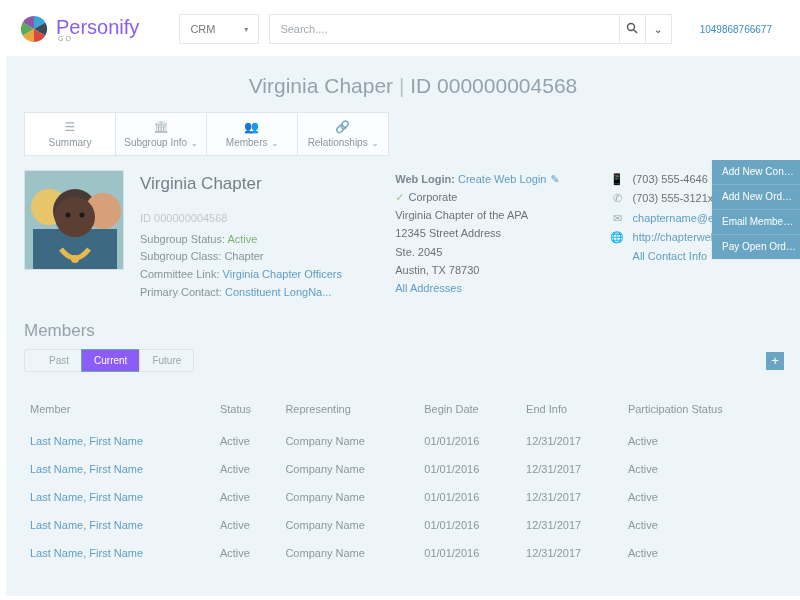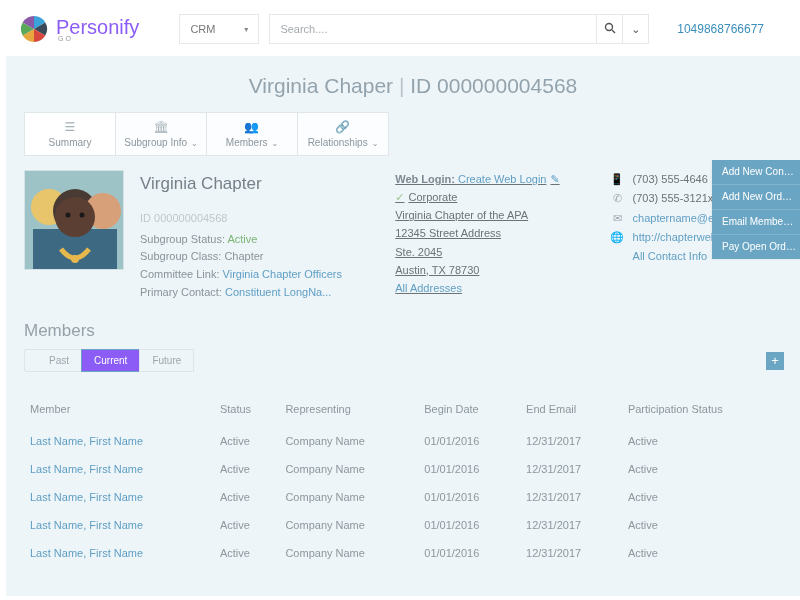--- a/index.html
+++ b/index.html
@@ -12,21 +12,21 @@
   .logo-mark svg { display: block; }
   .logo-text { font-size: 20px; font-weight: 400; color: #8b5cf6; line-height: 1; }
   .logo-sub { font-size: 7px; color: #999; letter-spacing: 2px; margin-top: -2px; padding-left: 2px; }
 
   .crm-select { margin-left: 30px; border: 1px solid #e5e8ea; height: 30px; width: 80px; display: flex; align-items: center; justify-content: space-between; padding: 0 10px; font-size: 11px; color: #777; cursor: pointer; gap: 16px; }
   .crm-select .tri { font-size: 8px; color: #888; }
   .search-wrap { flex: 1; display: flex; height: 30px; border: 1px solid #e5e8ea; }
   .search-input { flex: 1; border: none; padding: 0 10px; font-size: 11px; color: #666; outline: none; }
   .search-input::placeholder { color: #a3a9ae; }
   .search-btn, .search-drop { width: 26px; display: flex; align-items: center; justify-content: center; border-left: 1px solid #e5e8ea; cursor: pointer; color: #555; font-size: 11px;}
-  .acct-id { color: #3a8dbb; font-size: 12px; margin-left: 18px; margin-right: 16px; white-space: nowrap; }
+  .acct-id { color: #3a8dbb; font-size: 10px; margin-left: 18px; margin-right: 8px; white-space: nowrap; }
 
   
   .stage { position: relative; margin: 0 0 0 6px; padding: 10px 0 0 18px; height: 540px; }
   .wash { position: absolute; inset: 0; background: #cfe2ec; opacity: 0.36; pointer-events: none; }
   .content { position: relative; z-index: 0; }
 
   .record-title { font-size: 21px; color: #93a3ad; padding: 8px 0 14px 2px; text-align: center; }
   .record-title .sep { color: #b7c2c9; font-weight: 300; }
 
   .tabs { display: flex; gap: 0; }
@@ -41,21 +41,21 @@
   .avatar { width: 100px; height: 100px; background: #a8c3c7; border: 1px solid #d7e2e6; position: relative; overflow: hidden; }
   .avatar svg { display: block; }
 
   .col1 { flex: 1.2; line-height: 1.6; }
   .col1 .name { font-size: 17px; color: #758089; margin-bottom: 13px; }
   .col1 .sub-id { font-size: 11px; color: #c0c8cd; margin-bottom: 3px; }
   .kv { font-size: 11px; color: #88939a; }
   .kv .v { color: #88939a; }
   .kv .vgood { color: #7ab574; }
 
-  .col2 { flex: 1; line-height: 1.65; font-size: 11px; text-decoration: underline; }
+  .col2 { flex: 1; line-height: 1.65; font-size: 11px; }
   .col2 .hdr { color: #7d8890; }
   .col2 .hdr b { font-weight: 600; }
   .col2 .edit-ico { color: #5f9ec4; margin-left: 4px; }
   .check { color: #9bbf8d; margin-right: 4px; }
 
   .col3 { flex: 0.95; line-height: 1.75; font-size: 11px; padding-right: 0; }
   .col3 .row { display: flex; align-items: center; gap: 8px; white-space: nowrap; }
   .col3 .cicon { width: 14px; display: inline-flex; justify-content: center; color: #9aa6ad; }
 
   
@@ -235,21 +235,21 @@
           </div>
       </div>
 
       <table class="tbl">
         <thead>
           <tr>
             <th>Member</th>
             <th>Status</th>
             <th>Representing</th>
             <th>Begin Date</th>
-            <th>End Email</th>
+            <th>End Info</th>
             <th>Participation Status</th>
           </tr>
         </thead>
         <tbody id="members-body">
             <tr>
               <td class="name-cell"><a class="link">Last Name, First Name</a></td>
               <td>Active</td>
               <td>Company Name</td>
               <td>01/01/2016</td>
               <td>12/31/2017</td>

